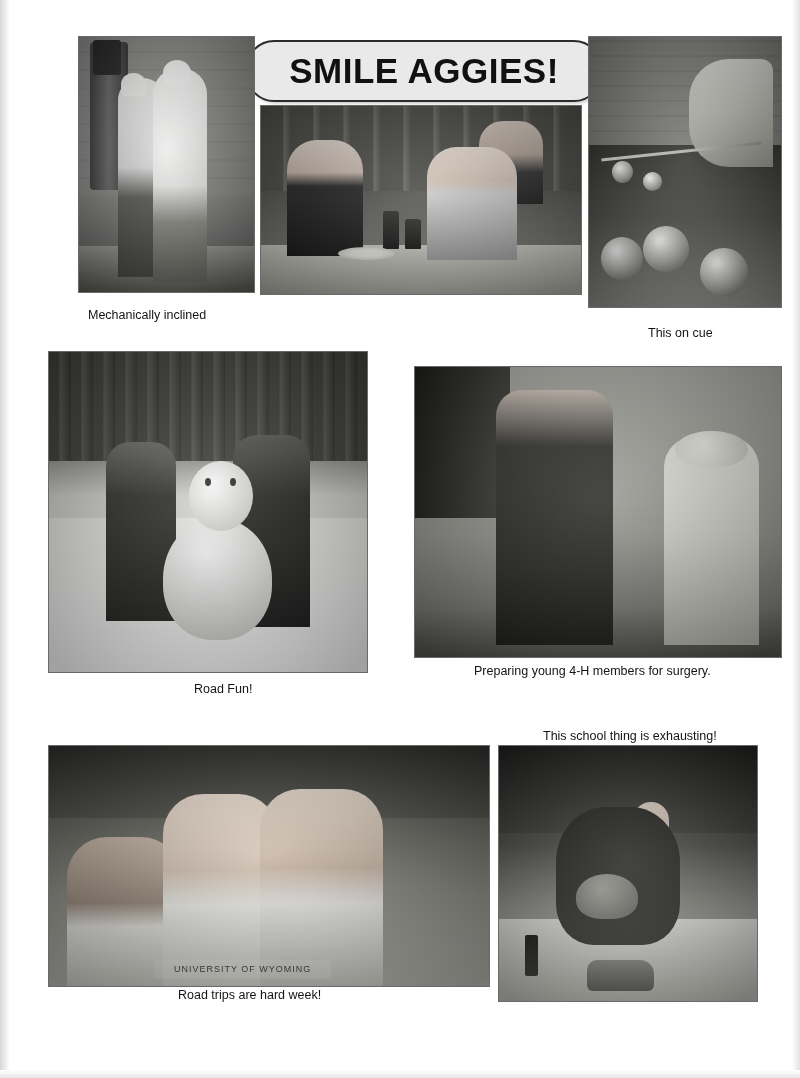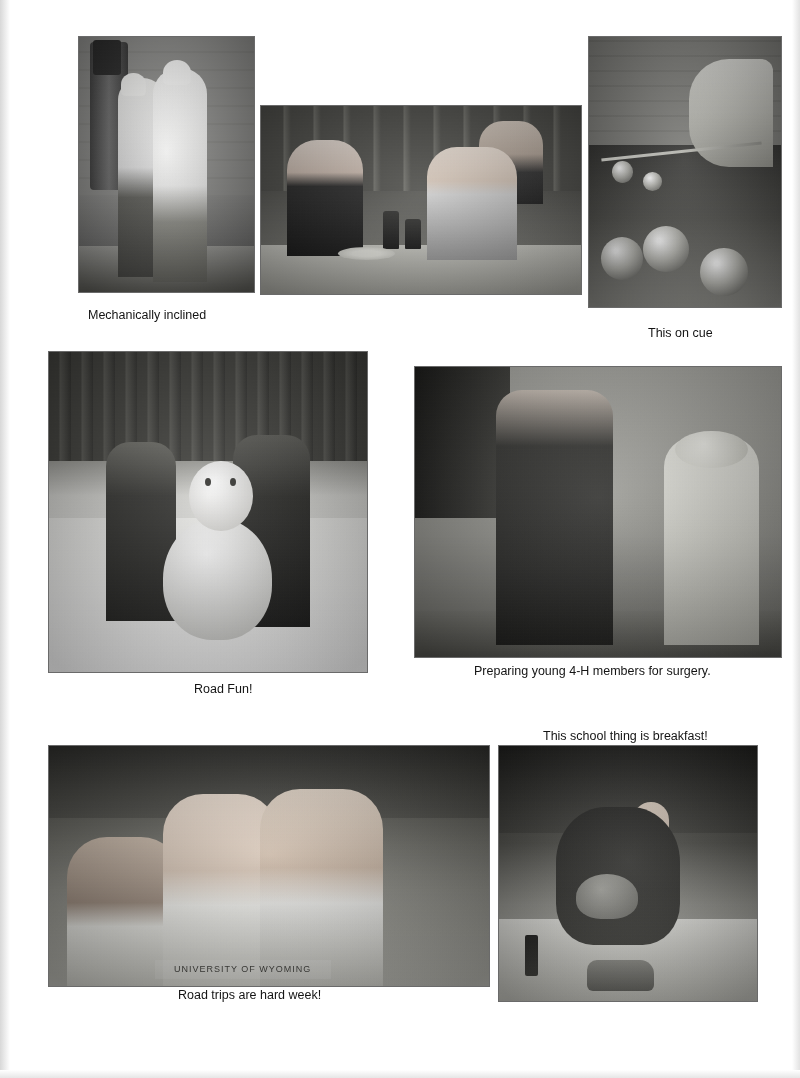--- a/index.html
+++ b/index.html
@@ -346,20 +346,23 @@
 </style>
 </head>
 <body>
 
 <div class="page">
 
   <div class="scan-edge-left"></div>
   <div class="scan-edge-right"></div>
   <div class="scan-edge-bottom"></div>
 
+  <div class="title-banner">
+    <span class="title-text">SMILE AGGIES!</span>
+  </div>
 
   <div class="photo" style="left:78px; top:36px; width:175px; height:255px;">
     <div class="ph-inner ph-shop">
       <div class="wall"></div>
       <div class="machine"></div>
       <div class="machine-head"></div>
       <div class="bench"></div>
       <div class="person-a"></div>
       <div class="person-b"></div>
       <div class="cap-a"></div>
@@ -425,21 +428,21 @@
       <div class="bench"></div>
       <div class="nurse"></div>
       <div class="kid"></div>
       <div class="cap"></div>
       <div class="grain"></div>
       <div class="vig"></div>
     </div>
   </div>
   <div class="caption" style="left:474px; top:664px;">Preparing young 4-H members for surgery.</div>
 
-  <div class="caption" style="left:543px; top:729px;">This school thing is breakfast!</div>
+  <div class="caption" style="left:543px; top:729px;">This school thing is exhausting!</div>
 
   <div class="photo" style="left:48px; top:745px; width:440px; height:240px;">
     <div class="ph-inner ph-road">
       <div class="seatback"></div>
       <div class="girl1"></div>
       <div class="girl2"></div>
       <div class="girl3"></div>
       <div class="wyo">UNIVERSITY OF WYOMING</div>
       <div class="grain"></div>
       <div class="vig"></div>

